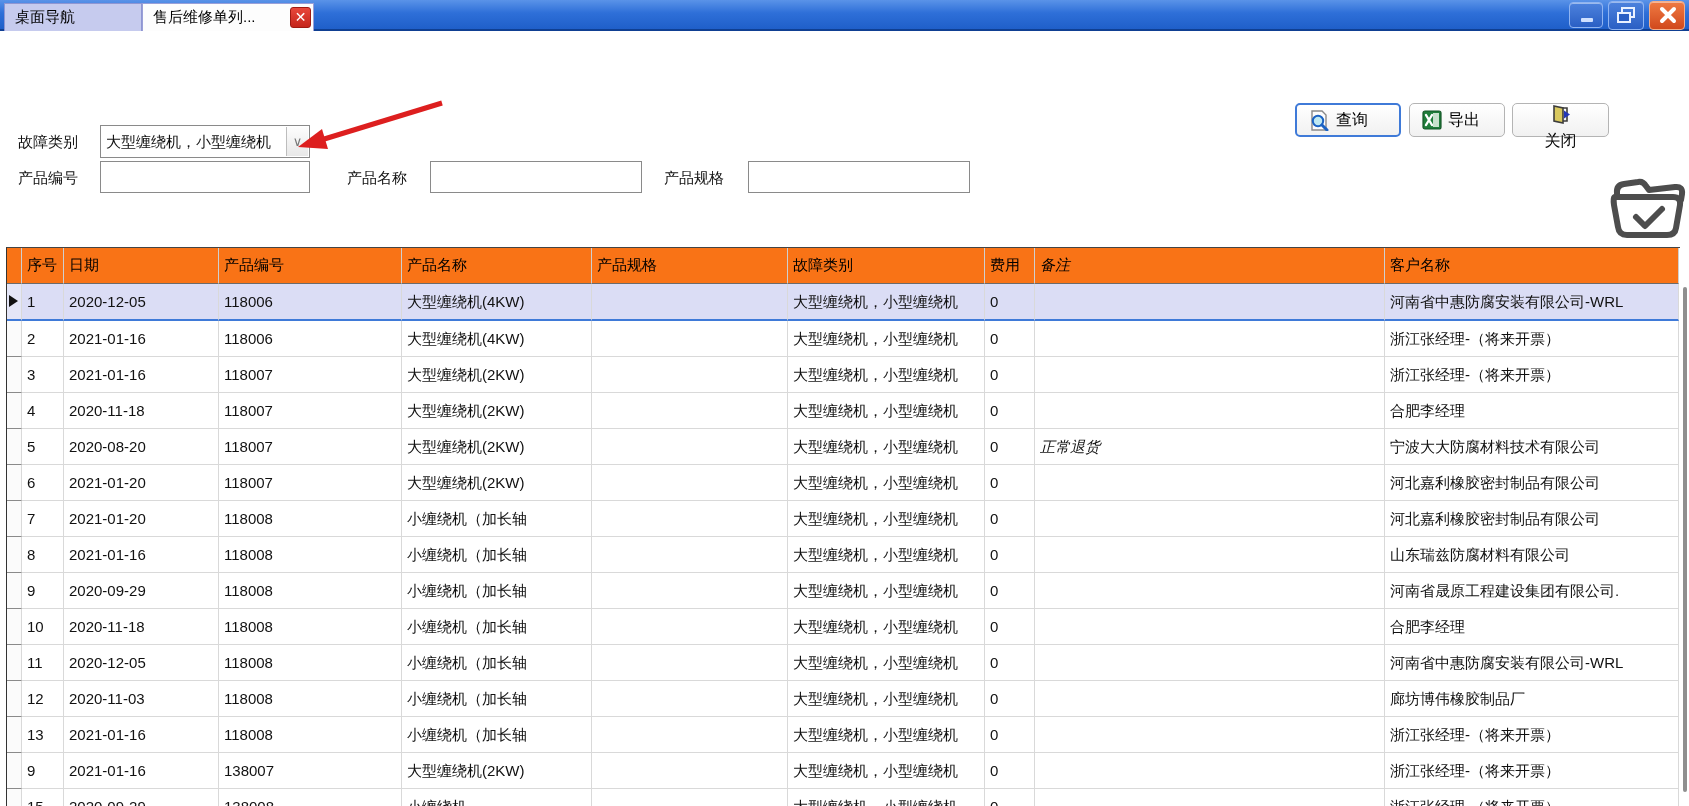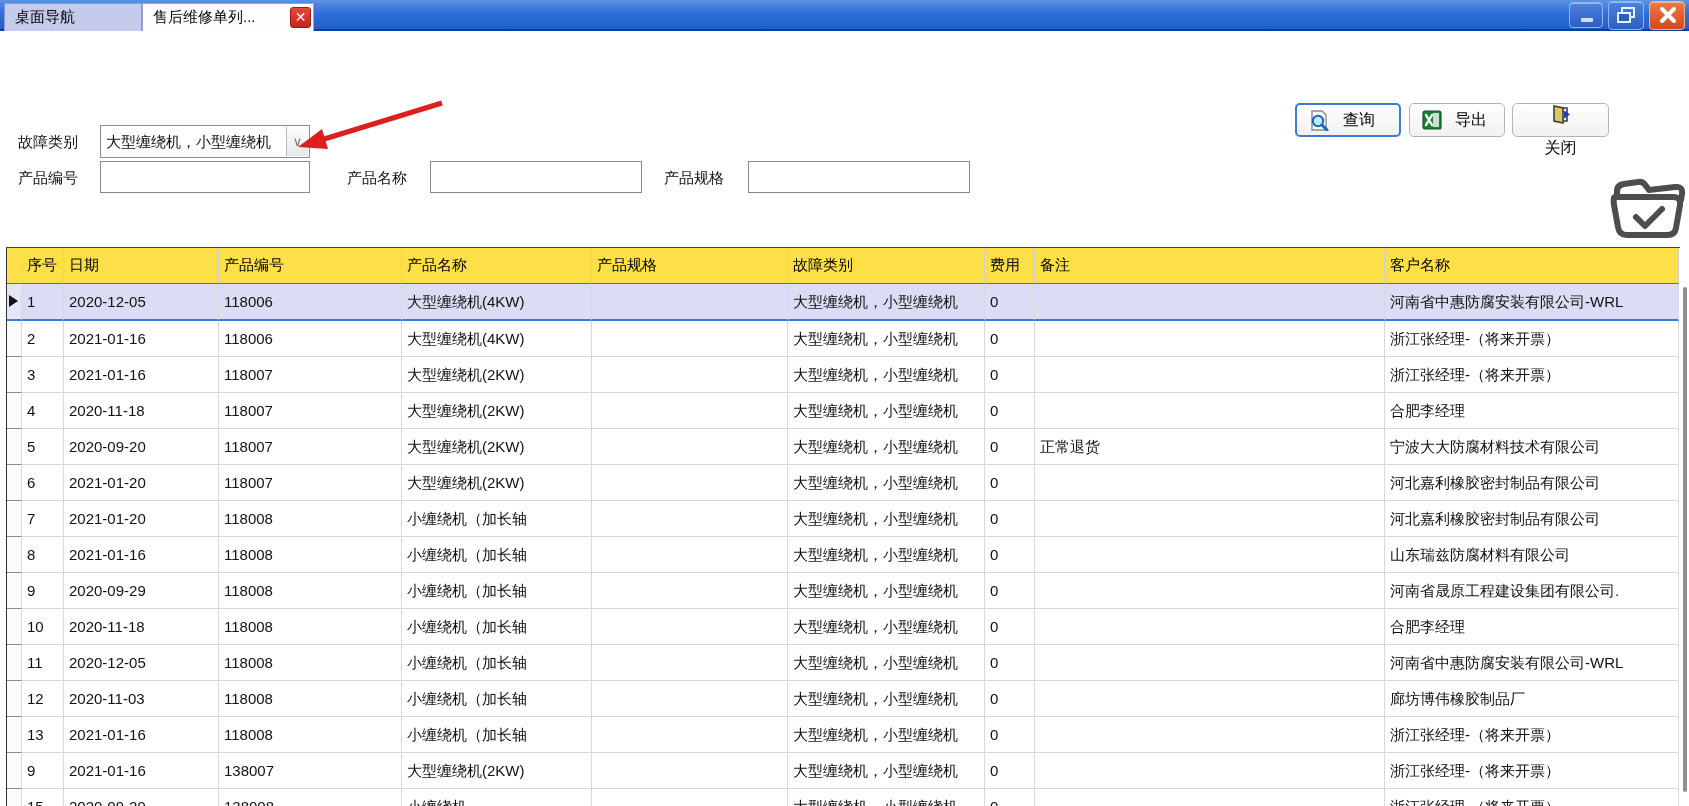--- a/index.html
+++ b/index.html
@@ -21,21 +21,21 @@
 
   .winbtns { position:absolute; right:4px; top:1px; display:flex; gap:5px; align-items:flex-start; }
   .winbtn { border-radius:4px; color:#cfe0ff; text-align:center; cursor:pointer;
     border:1px solid #8fb4f2; box-shadow:inset 0 1px 0 rgba(255,255,255,.45); }
   .winbtn-min { width:34px; height:26px; margin-top:1px; background:linear-gradient(#4d82dd,#2a5fc4); }
   .winbtn-restore { width:36px; height:29px; background:linear-gradient(#4d82dd,#2a5fc4); }
   .winbtn-close { width:36px; height:29px; background:linear-gradient(#ef7a43,#d1491c); border-color:#f2b08c; }
   .winbtn svg { display:block; margin:auto; }
 
   
-  .toolbtn { position:absolute; top:103px; height:34px; display:flex; align-items:center; gap:13px;
+  .toolbtn { position:absolute; top:103px; height:34px; display:flex; align-items:center; gap:6px;
     padding:0 12px; background:linear-gradient(#ffffff,#f1f1f1); border:1px solid #b4b4b4;
     border-radius:5px; font-size:16px; color:#000; cursor:pointer; }
   .toolbtn svg { flex:0 0 auto; }
   #btn-query { left:1295px; width:106px; border:2px solid #3f7ad8; }
   #btn-export { left:1409px; width:96px; }
   #btn-close { left:1512px; width:97px;flex-direction:column; }
 
   
   .flabel { position:absolute; font-size:15px; color:#111; white-space:nowrap; }
   .field { position:absolute; background:#fff; border:1px solid #8a8a8a; }
@@ -58,31 +58,31 @@
   
   #red-arrow { position:absolute; left:292px; top:96px; pointer-events:none; }
   #folder-icon { position:absolute; left:1603px; top:170px; }
 
   
   .grid { position:absolute; left:6px; top:247px; width:1674px; height:559px; overflow:hidden;
     border-left:1px solid #333; border-top:1px solid #444; background:#fff; font-size:15px; }
   .grow { display:flex; width:1672px; }
   .gcell { flex:0 0 auto; padding:0 0 0 5px; white-space:nowrap; overflow:hidden;
     border-right:1px solid #d9d9d9; border-bottom:1px solid #d9d9d9; height:36px; line-height:35px; }
-  .ghead .gcell { height:36px; line-height:34px; border-bottom:1px solid #6b6b6b; border-right:1px solid #cfcfcf; background:#fde047; color:#000; }
+  .ghead .gcell { height:36px; line-height:34px; border-bottom:1px solid #6b6b6b; border-right:1px solid #cfcfcf; background:#f97316; color:#000; }
   .c0 { width:15px; padding:0; border-bottom:1px solid #8a8a8a; background:#fbfbfb; }
   .ghead .c0 { border-bottom:1px solid #6b6b6b; }
   .c1 { width:42px; }
   .c2 { width:155px; }
   .c3 { width:183px; }
   .c4 { width:190px; }
   .c5 { width:196px; }
   .c6 { width:197px; }
   .c7 { width:50px; }
-  .c8 { width:350px; }
+  .c8 { width:350px;font-style:italic; }
   .c9 { width:294px; }
   .grow.selected .gcell { background:#dbddf5; border-bottom:2px solid #3f7ad8; height:37px; }
   .grow.selected .c0 { background:#e4e6f7; position:relative; }
   .sel-arrow { position:absolute; left:2px; top:11px; width:0; height:0;
     border-top:6px solid transparent; border-bottom:6px solid transparent; border-left:9px solid #111; }
 
   
   #vscroll { position:absolute; left:1683px; top:287px; width:4px; height:505px;
     background:#8f8f8f; border-radius:2px; cursor:pointer; }
 </style>
@@ -230,21 +230,21 @@
         <div class="gcell c4">大型缠绕机(2KW)</div>
         <div class="gcell c5"></div>
         <div class="gcell c6">大型缠绕机，小型缠绕机</div>
         <div class="gcell c7">0</div>
         <div class="gcell c8"></div>
         <div class="gcell c9">合肥李经理</div>
       </div>
       <div class="grow">
         <div class="gcell c0"></div>
         <div class="gcell c1">5</div>
-        <div class="gcell c2">2020-09-20</div>
+        <div class="gcell c2">2020-08-20</div>
         <div class="gcell c3">118007</div>
         <div class="gcell c4">大型缠绕机(2KW)</div>
         <div class="gcell c5"></div>
         <div class="gcell c6">大型缠绕机，小型缠绕机</div>
         <div class="gcell c7">0</div>
         <div class="gcell c8">正常退货</div>
         <div class="gcell c9">宁波大大防腐材料技术有限公司</div>
       </div>
       <div class="grow">
         <div class="gcell c0"></div>

